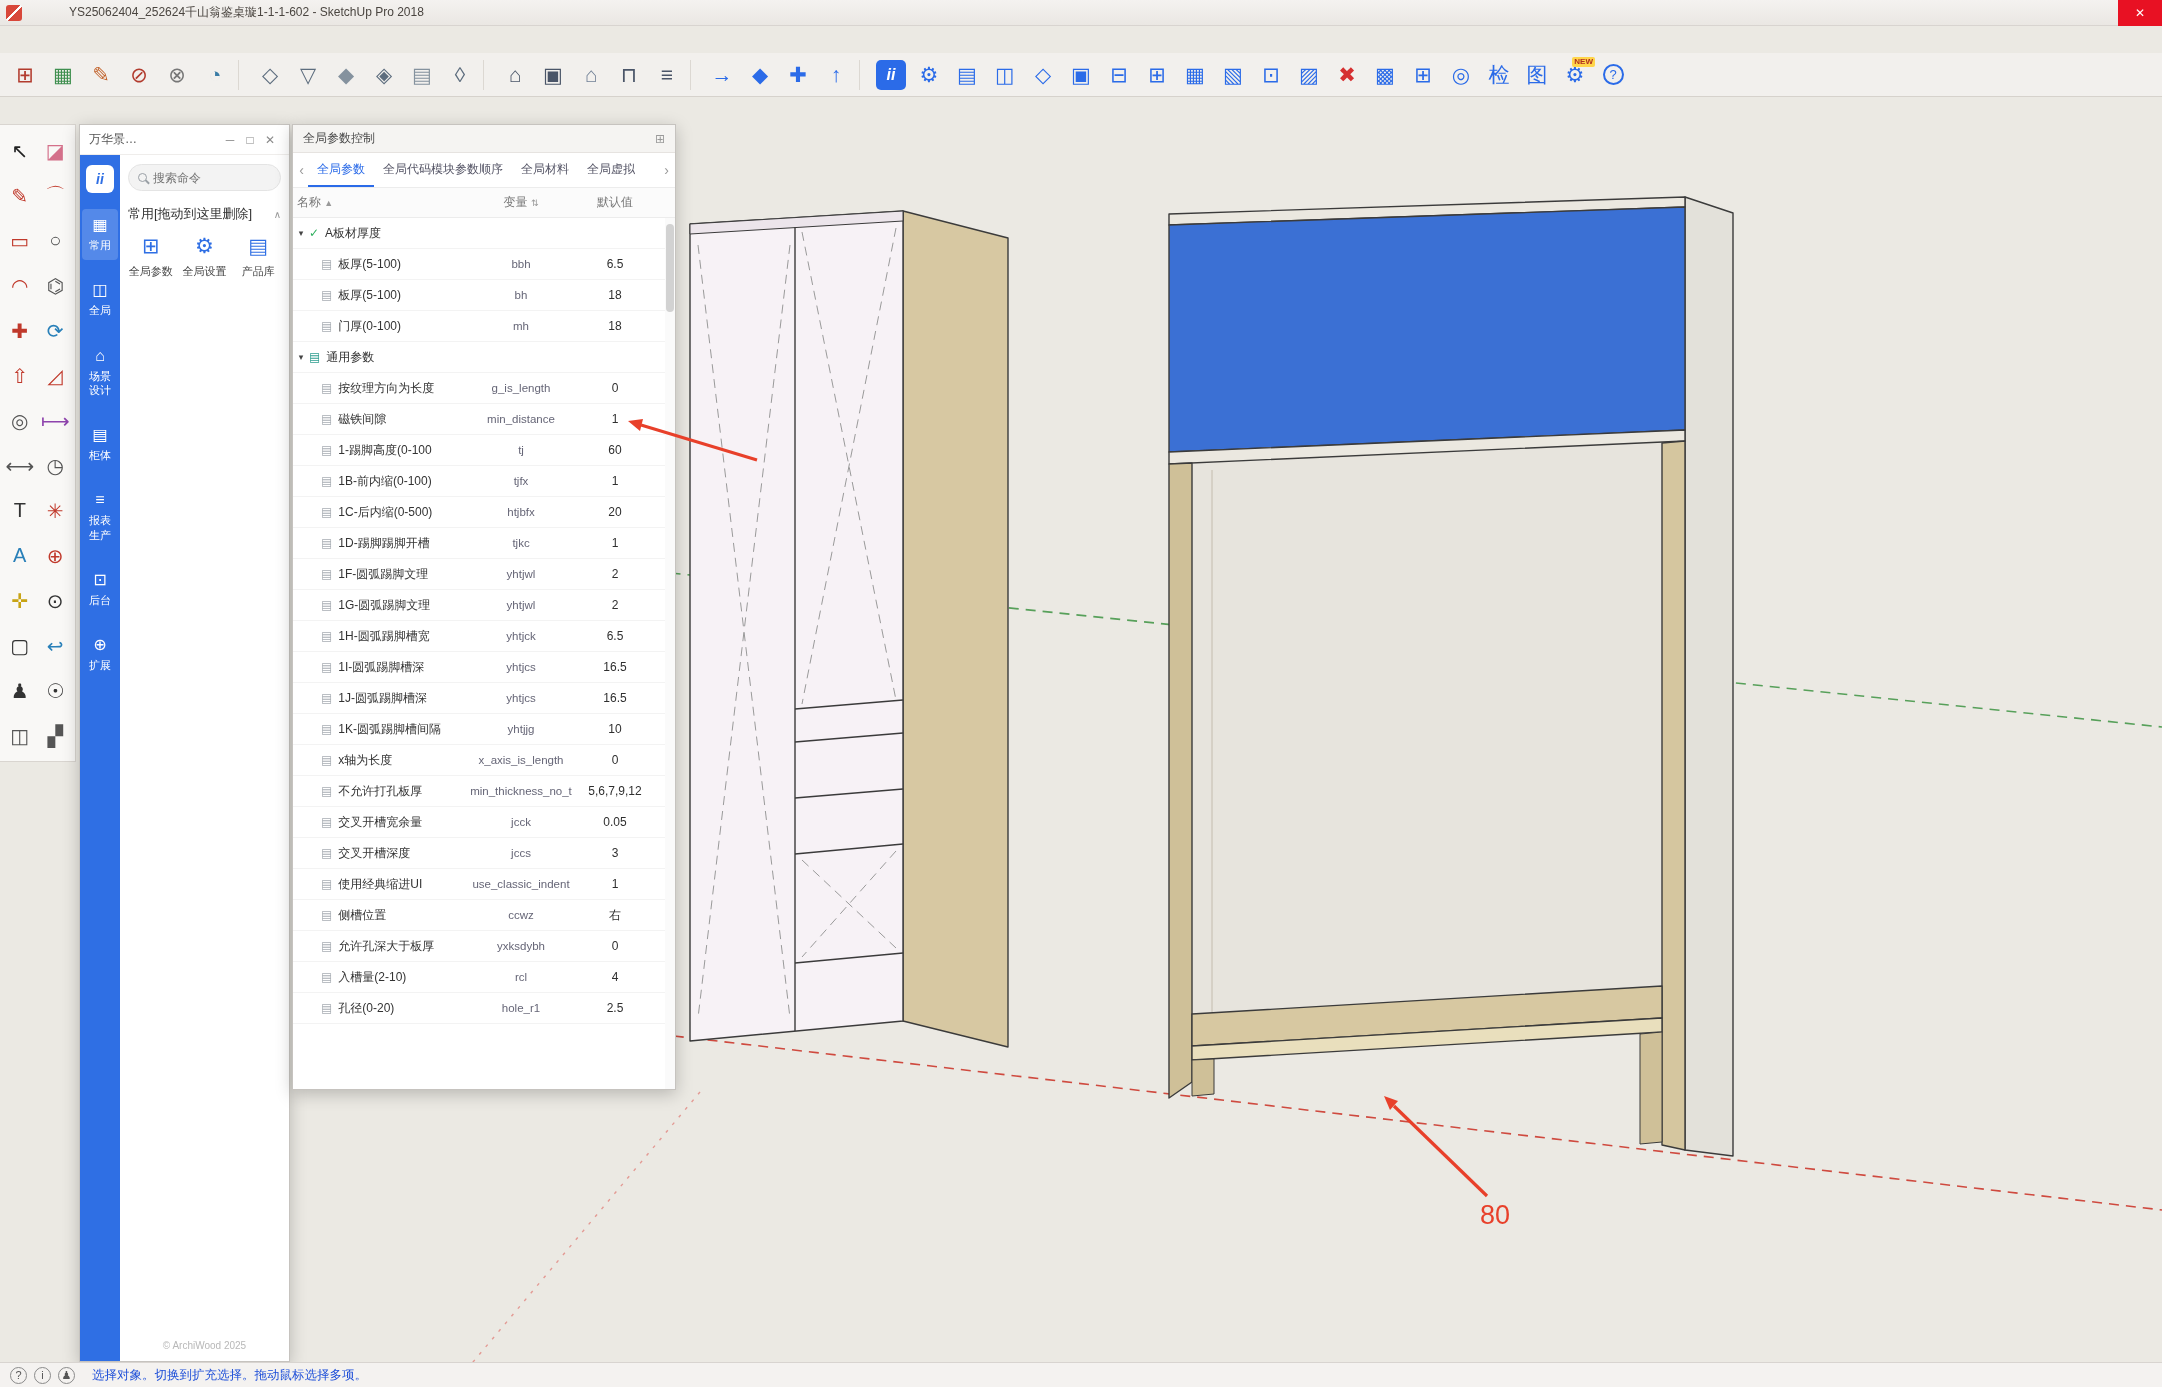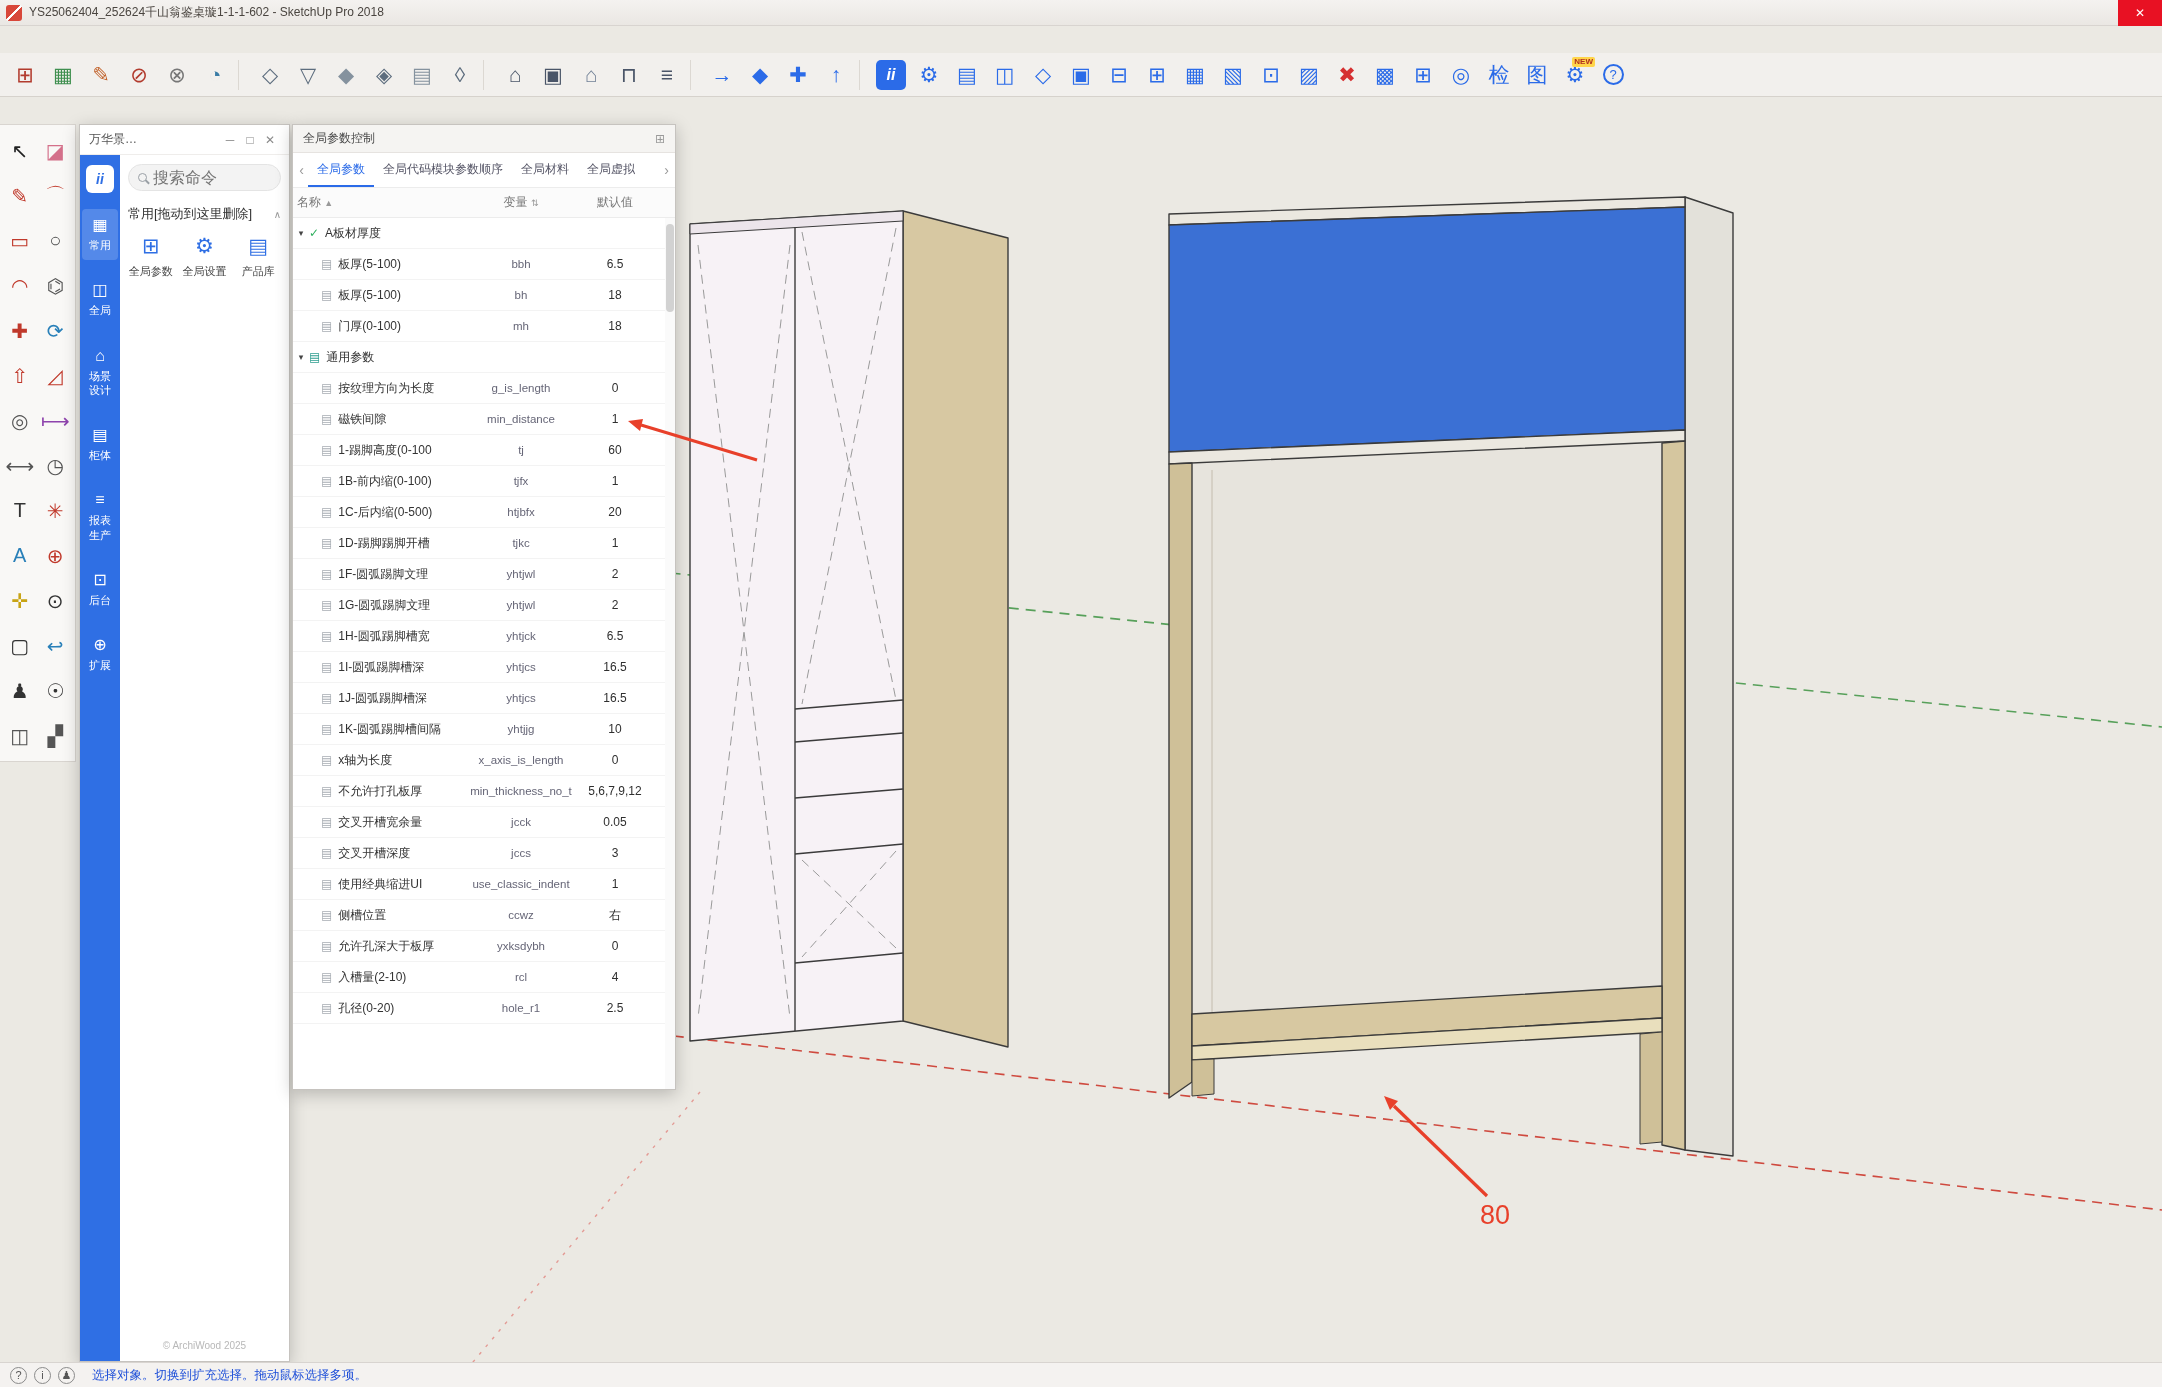--- a/index.html
+++ b/index.html
@@ -10,21 +10,21 @@
   
   svg.vp { position:absolute; left:0; top:0; z-index:0; }
   svg.overlay { position:absolute; left:0; top:0; z-index:40; pointer-events:none; }
 
   
   .titlebar { position:absolute; top:0; left:0; right:0; height:26px; z-index:50;
     background:linear-gradient(#f4f2f0,#eae7e3); border-bottom:1px solid #d8d4d0;
     display:flex; align-items:center; padding-left:6px; }
   .app-logo { width:16px; height:16px; border-radius:3px; margin-right:7px;
     background:linear-gradient(135deg,#d8473a 44%,#ffffff 44% 56%,#d8473a 56%); }
-  .title-text { font-size:12px; color:#4a4540; }
+  .title-text { font-size:12px; color:#4a4540;margin-left:40px; }
   .btn-close { position:absolute; right:0; top:0; width:44px; height:26px; background:#e81123;
     color:#fff; font-size:12px; display:flex; align-items:center; justify-content:center; }
 
   .menubar { position:absolute; top:26px; left:0; right:0; height:27px; z-index:50;
     background:#f4f2f0; border-bottom:1px solid #e2ded9; display:flex; align-items:center; padding-left:8px; }
   .menu-item { padding:0 11px; font-size:13px; color:#2b2b2b; line-height:26px; }
 
   .toolbar { position:absolute; top:53px; left:0; right:0; height:44px; z-index:50;
     background:#f2f0ed; border-bottom:1px solid #d6d2cc; display:flex; align-items:center; padding-left:6px; }
   .tb-item { position:relative; width:38px; height:38px; display:flex; align-items:center; justify-content:center; }
@@ -62,21 +62,21 @@
   .rail-item { width:36px; padding:8px 0; margin-bottom:14px; color:#fff; text-align:center; border-radius:4px; }
   .rail-item.active { background:rgba(255,255,255,.18); }
   .rail-icon { display:block; font-size:16px; line-height:1; margin-bottom:5px; }
   .rail-label { display:block; width:24px; margin:0 auto; font-size:11px; line-height:1.3; }
   .wh-content { flex:1; display:flex; flex-direction:column; padding:9px 8px 6px; min-width:0; }
   .wh-search { height:27px; background:#f3f3f3; border:1px solid #e4e4e4; border-radius:14px;
     display:flex; align-items:center; padding:0 9px; }
   .mag { width:9px; height:9px; border:1.5px solid #9aa0a6; border-radius:50%; position:relative; margin-right:6px; flex:none; }
   .mag::after { content:""; position:absolute; width:5px; height:1.5px; background:#9aa0a6;
     transform:rotate(45deg); right:-4px; bottom:-1px; }
-  .wh-search input { border:none; outline:none; background:transparent; font-size:16px; color:#666; width:100%;
+  .wh-search input { border:none; outline:none; background:transparent; font-size:12px; color:#666; width:100%;
     font-family:inherit; }
   .wh-section { margin-top:14px; display:flex; align-items:center; justify-content:space-between; }
   .wh-section-title { font-size:13px; color:#333;text-align:center; }
   .wh-collapse { font-size:10px; color:#999; }
   .wh-quick { display:flex; gap:8px; margin-top:12px; }
   .quick-item { width:50px; text-align:center; }
   .quick-icon { display:block; font-size:21px; color:#2f6fe4; line-height:1; margin-bottom:5px; }
   .quick-label { font-size:11px; color:#444; }
   .wh-spacer { flex:1; }
   .wh-footer { text-align:center; font-size:10px; color:#b8b8b8; padding-bottom:4px; }

